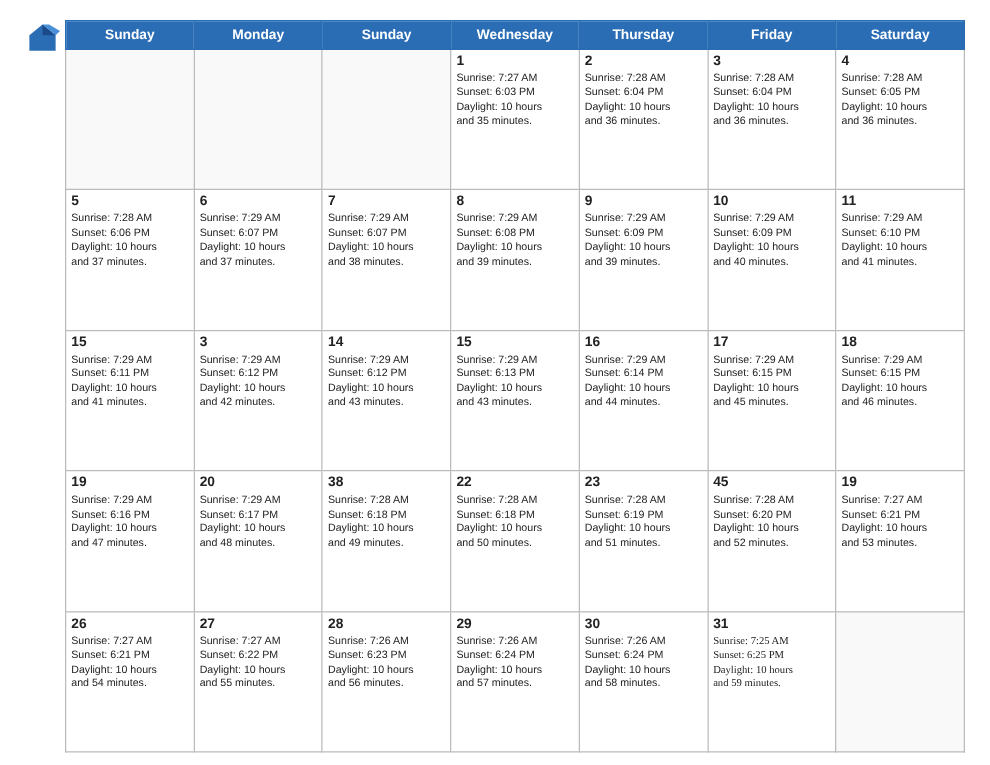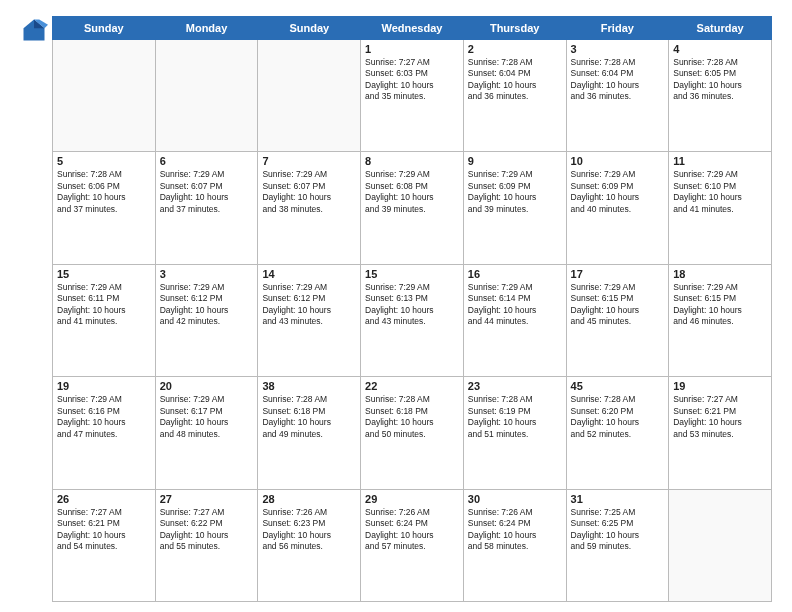--- a/index.html
+++ b/index.html
@@ -350,21 +350,21 @@
           </td>
           <td>
             <span class="day-num">30</span>
             <div class="day-info" style="white-space: pre-line;">Sunrise: 7:26 AM
 Sunset: 6:24 PM
 Daylight: 10 hours
 and 58 minutes.</div>
           </td>
           <td>
             <span class="day-num">31</span>
-            <div class="day-info" style="white-space: pre-line;">Sunrise: 7:25 AM
+            <div class="day-info" style="white-space: pre-line; font-family: Liberation Serif, serif;">Sunrise: 7:25 AM
 Sunset: 6:25 PM
 Daylight: 10 hours
 and 59 minutes.</div>
           </td>
           <td class="empty"></td>
         </tr>
       </tbody>
   </table>
 </div>
 

